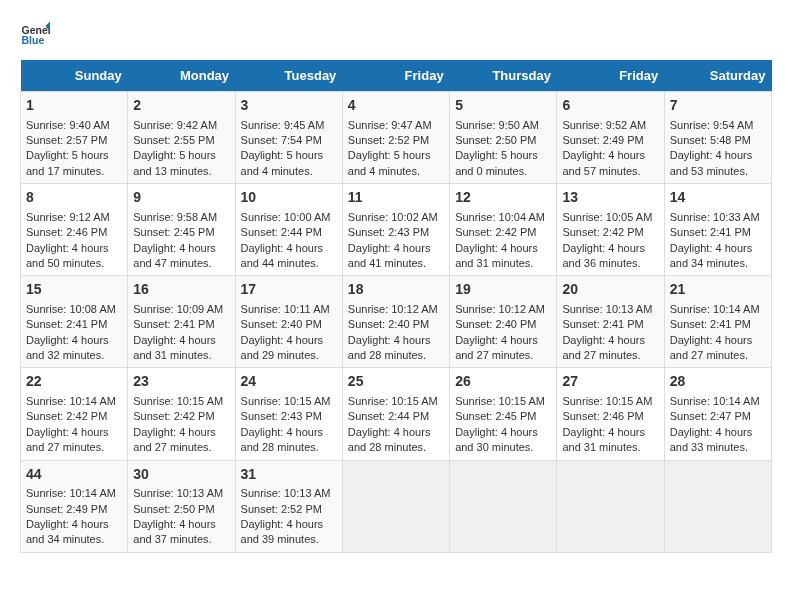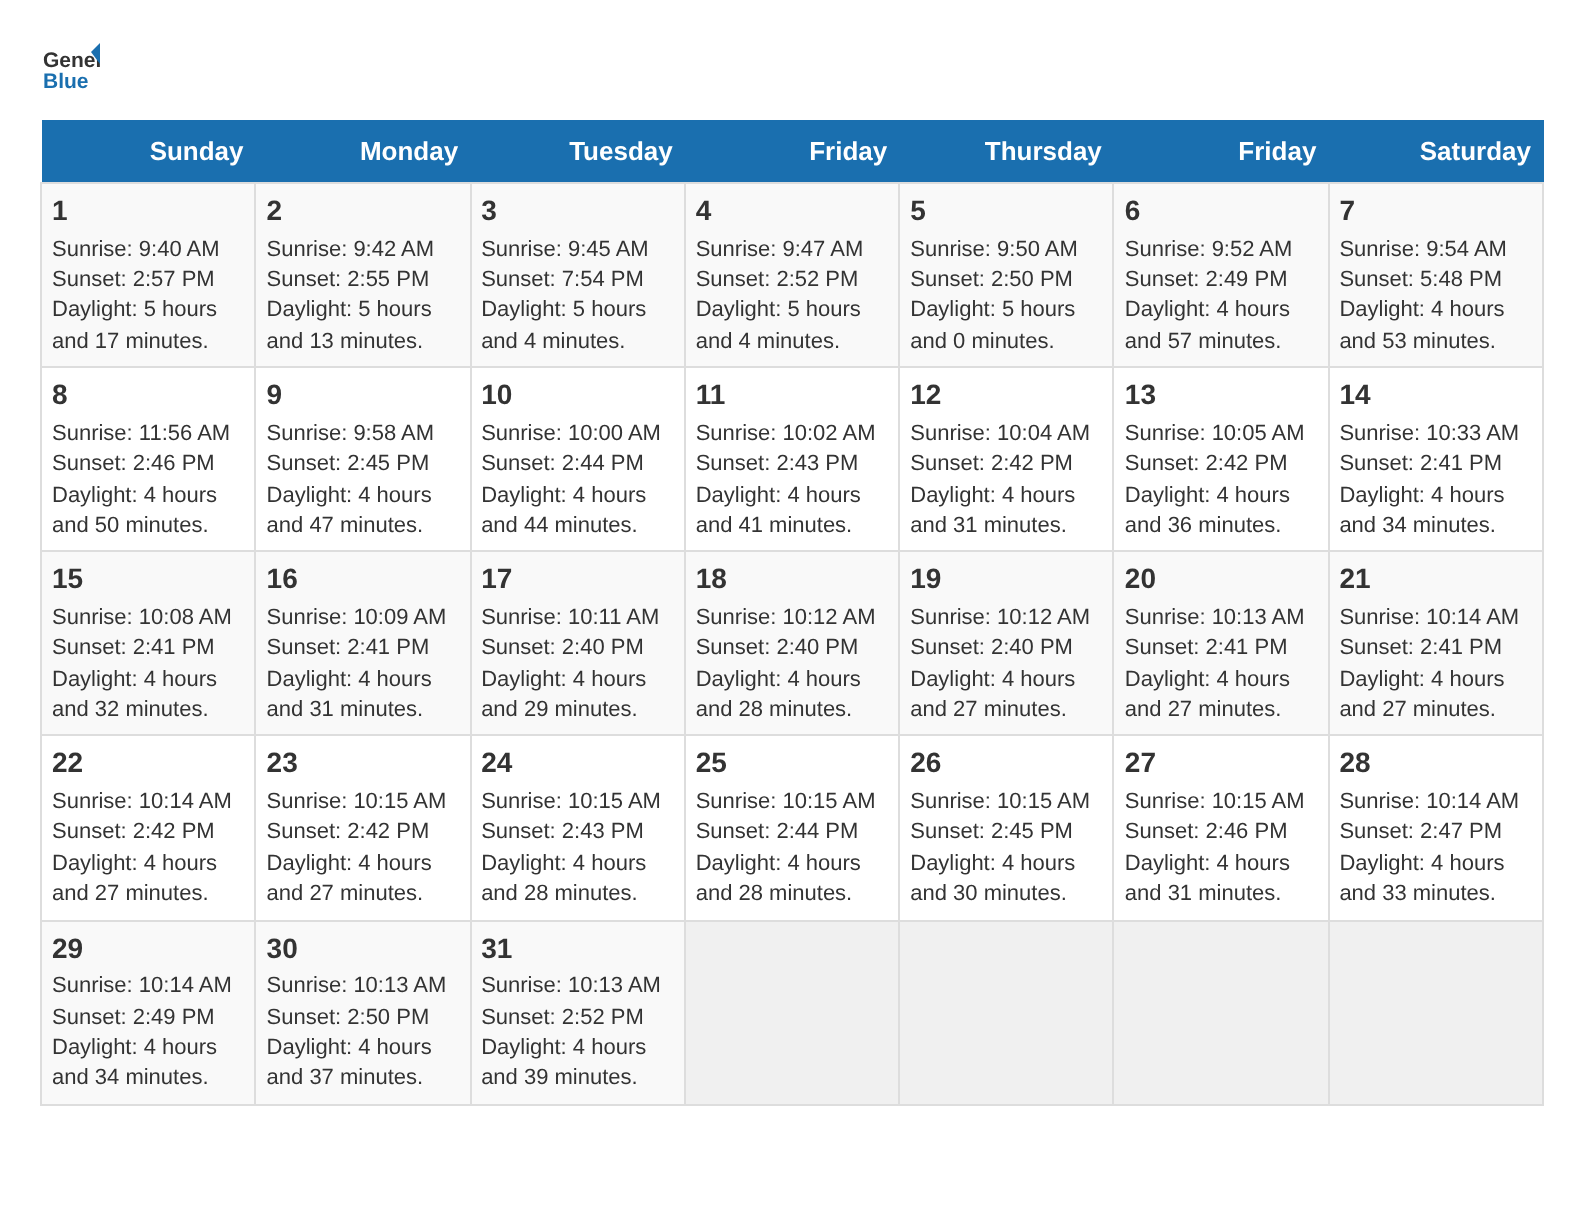--- a/index.html
+++ b/index.html
@@ -157,21 +157,21 @@
           <span class="day-num">7</span>
           <div>Sunrise: 9:54 AM</div>
           <div>Sunset: 5:48 PM</div>
           <div>Daylight: 4 hours</div>
           <div>and 53 minutes.</div>
         </td>
       </tr>
       <tr>
         <td>
           <span class="day-num">8</span>
-          <div>Sunrise: 11:56 AM</div>
+          <div>Sunrise: 9:12 AM</div>
           <div>Sunset: 2:46 PM</div>
           <div>Daylight: 4 hours</div>
           <div>and 50 minutes.</div>
         </td>
         <td>
           <span class="day-num">9</span>
           <div>Sunrise: 9:58 AM</div>
           <div>Sunset: 2:45 PM</div>
           <div>Daylight: 4 hours</div>
           <div>and 47 minutes.</div>
@@ -309,21 +309,21 @@
         <td>
           <span class="day-num">28</span>
           <div>Sunrise: 10:14 AM</div>
           <div>Sunset: 2:47 PM</div>
           <div>Daylight: 4 hours</div>
           <div>and 33 minutes.</div>
         </td>
       </tr>
       <tr>
         <td>
-          <span class="day-num">29</span>
+          <span class="day-num">44</span>
           <div>Sunrise: 10:14 AM</div>
           <div>Sunset: 2:49 PM</div>
           <div>Daylight: 4 hours</div>
           <div>and 34 minutes.</div>
         </td>
         <td>
           <span class="day-num">30</span>
           <div>Sunrise: 10:13 AM</div>
           <div>Sunset: 2:50 PM</div>
           <div>Daylight: 4 hours</div>

